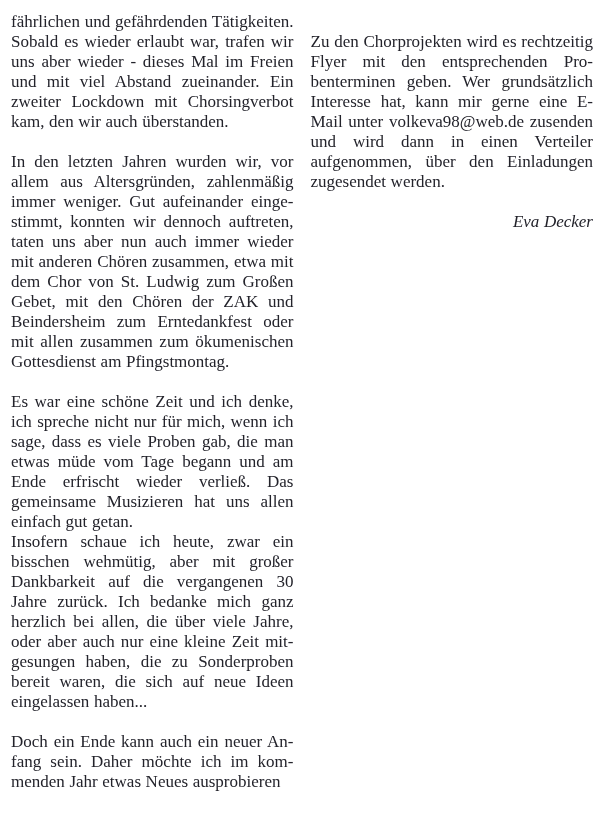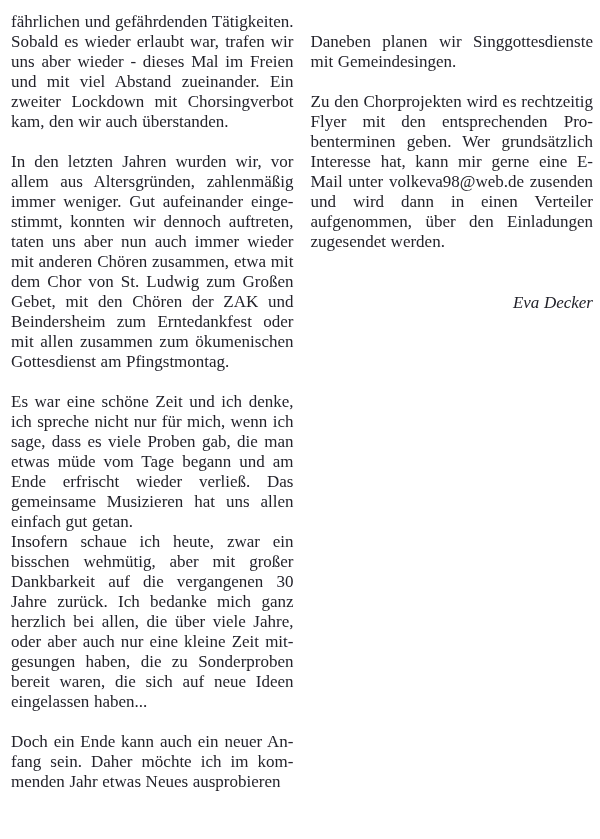--- a/index.html
+++ b/index.html
@@ -34,33 +34,32 @@
     hyphens: manual;
     -webkit-hyphens: manual;
     word-spacing: 0.02em;
   }
   .col p.gap {
     margin-top: 20px;
   }
   .col p.signature {
     text-align: right;
     font-style: italic;
-    margin-top: 41px;
+    margin-top: 20px;
   }
   b { font-weight: bold; }
 </style>
 </head>
 <body style="background: rgb(255, 255, 255);">
 
 <div class="page" style="color: rgb(35, 35, 43);">
   <div class="col">
       <p><span>fährlichen und gefährdenden Tätigkei­ten. Sobald es wieder erlaubt war, tra­fen wir uns aber wieder - dieses Mal im Freien und mit viel Abstand zueinander. Ein zweiter Lockdown mit Chorsingver­bot kam, den wir auch überstanden.</span></p>
       <p class="gap"><span>In den letzten Jahren wurden wir, vor allem aus Altersgründen, zahlenmäßig immer weniger. Gut aufeinander einge­stimmt, konnten wir dennoch auftre­ten, taten uns aber nun auch immer wieder mit anderen Chören zusam­men, etwa mit dem Chor von St. Ludwig zum Großen Gebet, mit den Chören der ZAK und Beindersheim zum Ernte­dankfest oder mit allen zusammen zum ökumenischen Gottesdienst am Pfingstmontag.</span></p>
       <p class="gap"><span>Es war eine schöne Zeit und ich denke, ich spreche nicht nur für mich, wenn ich sage, dass es viele Proben gab, die man etwas müde vom Tage begann und am Ende erfrischt wieder verließ. Das gemeinsame Musizieren hat uns allen einfach gut getan.</span></p>
       <p><span>Insofern schaue ich heute, zwar ein bisschen wehmütig, aber mit großer Dankbarkeit auf die vergangenen 30 Jahre zurück. Ich bedanke mich ganz herzlich bei allen, die über viele Jahre, oder aber auch nur eine kleine Zeit mit­gesungen haben, die zu Sonderproben bereit waren, die sich auf neue Ideen eingelassen haben...</span></p>
       <p class="gap"><span>Doch ein Ende kann auch ein neuer An­fang sein. Daher möchte ich im kom­menden Jahr etwas Neues ausprobieren</span></p>
     </div>
   <div class="col">
-      <p class="gap"><span>Daneben planen wir Singgottesdienste mit Gemeindesingen.</span></p>
       <p class="gap"><span>Zu den Chorprojekten wird es rechtzei­tig Flyer mit den entsprechenden Pro­benterminen geben. Wer grundsätzlich Interesse hat, kann mir gerne eine E-Mail unter volkeva98@web.de zusen­den und wird dann in einen Verteiler aufgenommen, über den Einladungen zugesendet werden.</span></p>
       <p class="gap signature"><span>Eva Decker</span></p>
     </div>
 </div>
 
 </body></html>

